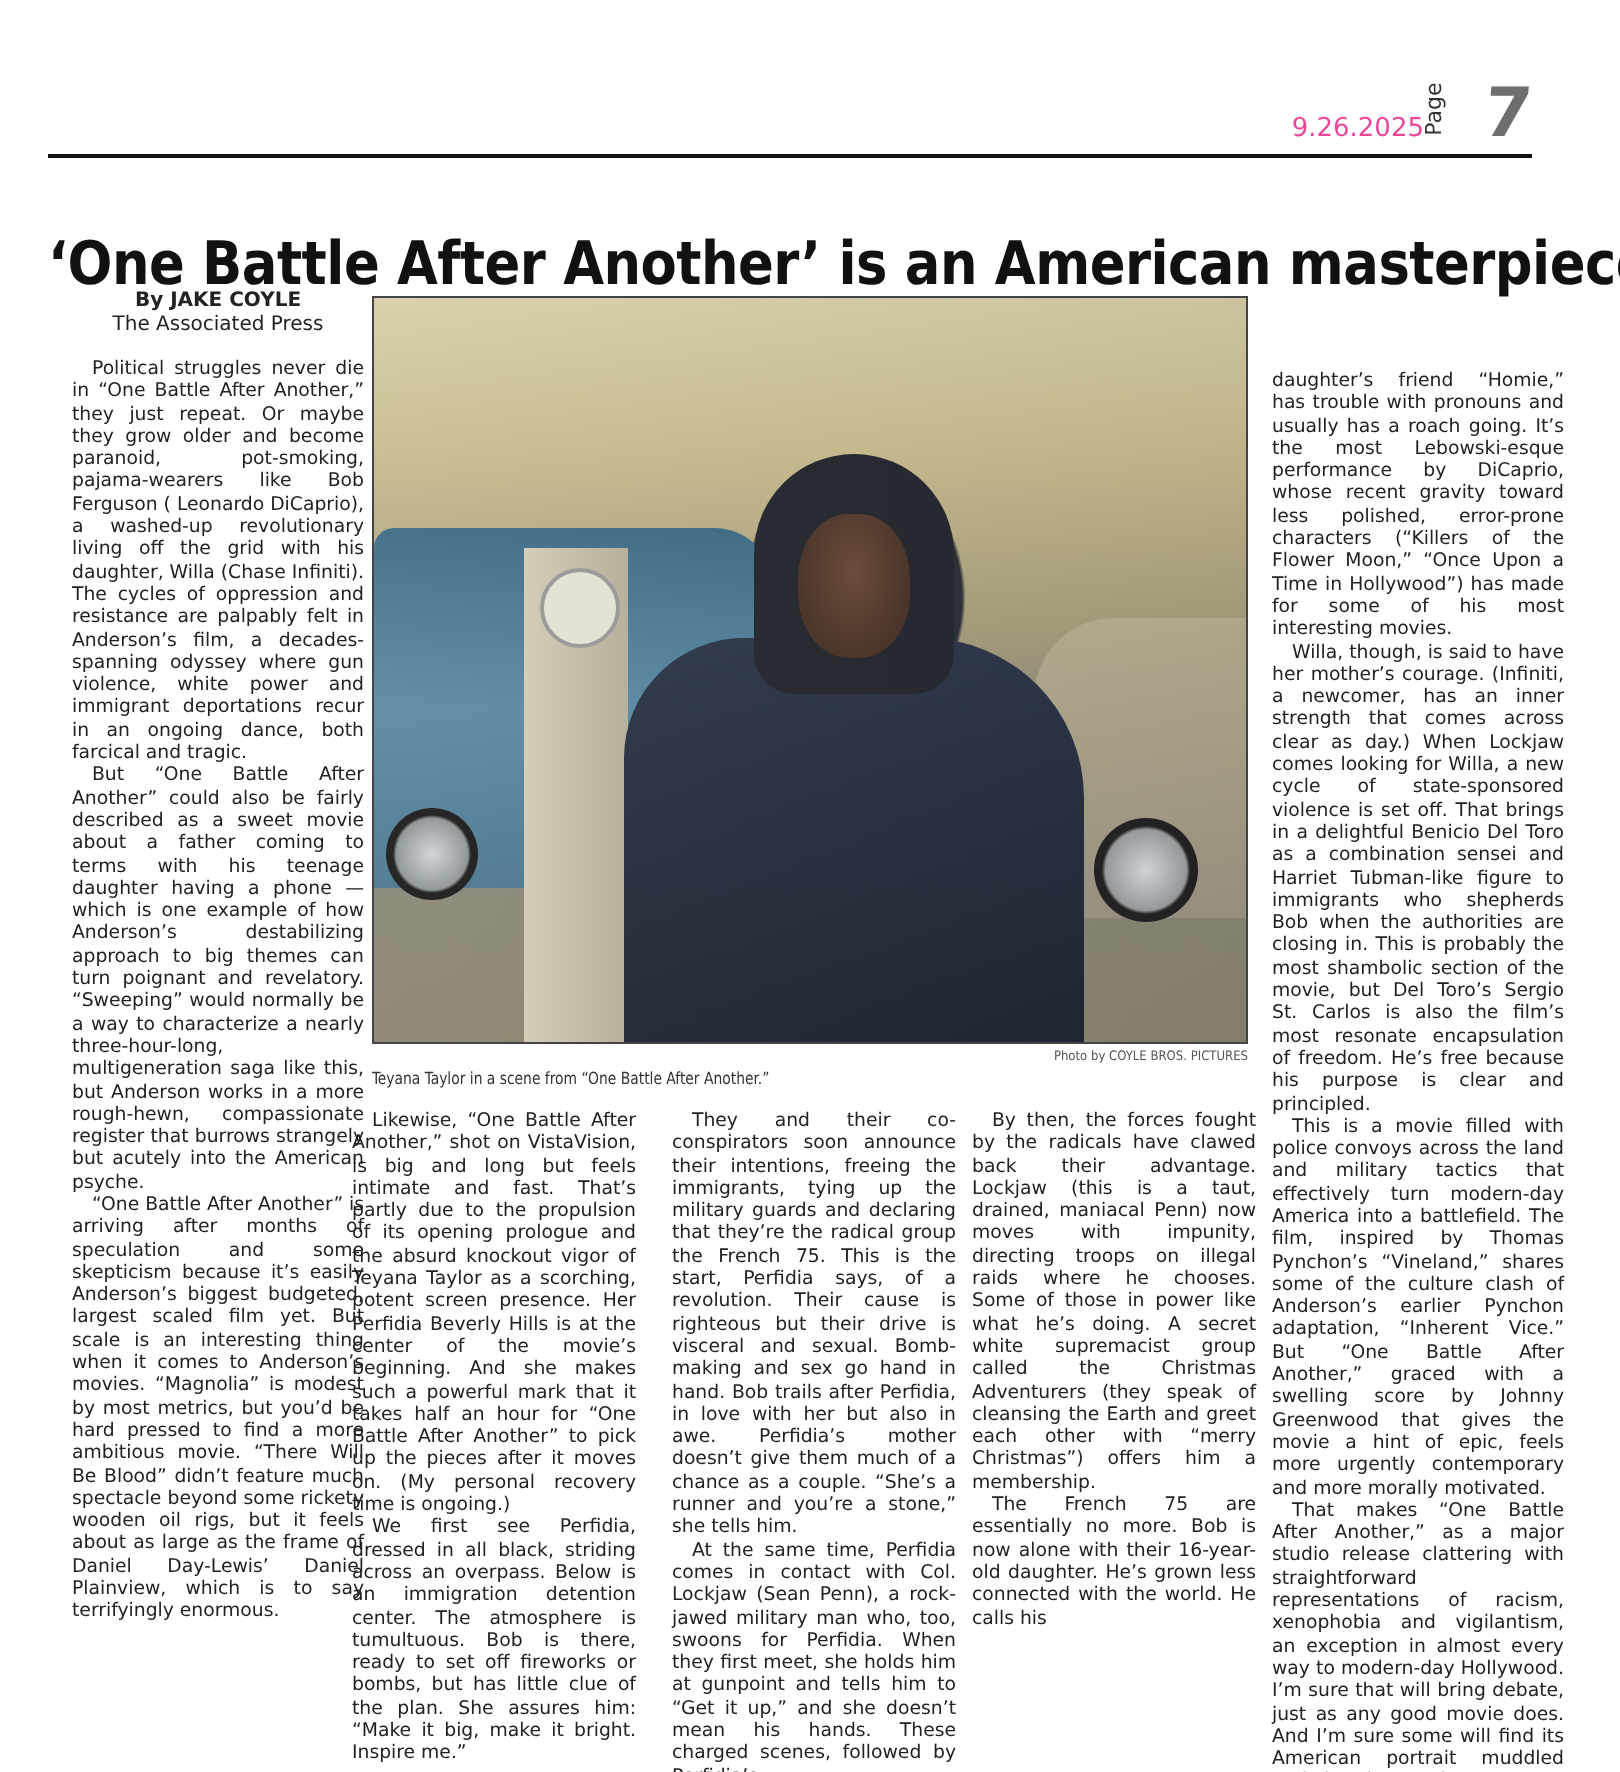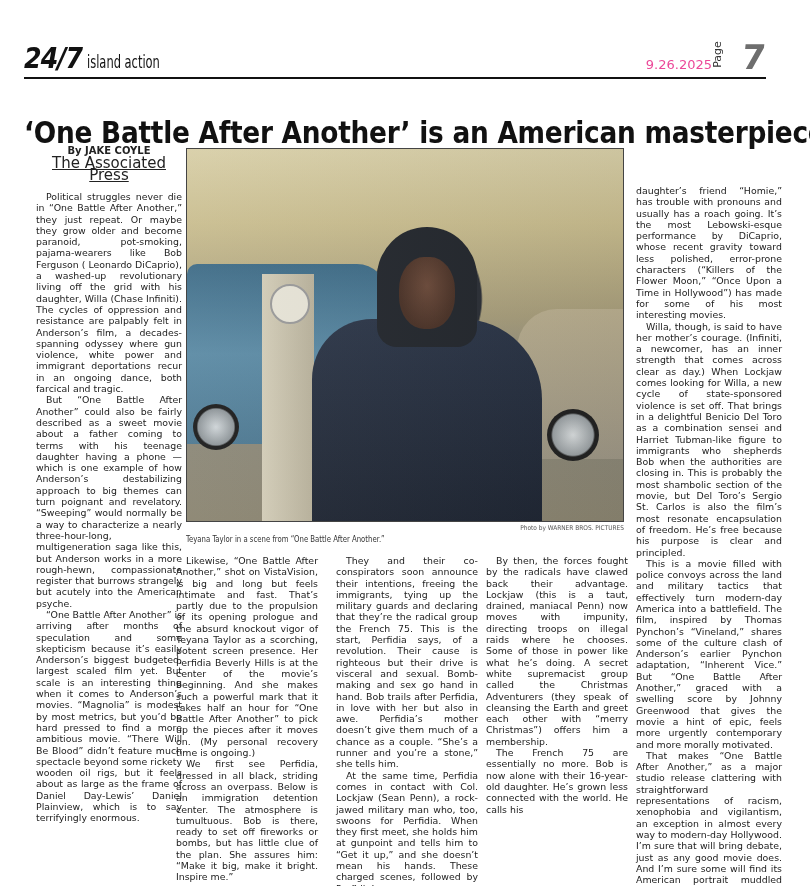--- a/index.html
+++ b/index.html
@@ -22,21 +22,21 @@
   .col { position: absolute; font-family: "DejaVu Sans", sans-serif; font-size: 9.4px; line-height: 11.3px; color: #222; text-align: justify; }
   .col p { margin: 0; text-indent: 10px; }
   .col1 { left: 36px; top: 145px; width: 146px; }
   .col2 { left: 176px; top: 555px; width: 142px; }
   .col3 { left: 336px; top: 555px; width: 142px; }
   .col4 { left: 486px; top: 555px; width: 142px; }
   .col5 { left: 636px; top: 146px; width: 146px; }
 
   .byline { text-align: center; margin-bottom: 10px; }
   .byline-name { font-weight: bold; font-size: 10px; line-height: 12px; display: block; }
-  .byline-org { font-size: 15px; line-height: 12px; display: block; text-decoration: underline; }
+  .byline-org { font-size: 10px; line-height: 12px; display: block; }
 
   
   .photo { position: absolute; left: 186px; top: 148px; width: 438px; height: 374px; overflow: hidden; border: 1px solid #444; box-sizing: border-box;
     background:
       radial-gradient(ellipse 90px 110px at 240px 150px, #2b2f36 0%, #2b2f36 60%, transparent 62%),
       radial-gradient(ellipse 130px 170px at 240px 290px, #2a3342 0%, #2a3342 70%, transparent 72%),
       linear-gradient(180deg, #d8cfa8 0%, #c9bd8f 20%, #a79d7b 45%, #8c8a7e 60%, #8a8470 100%);
   }
   .photo .car-left { position: absolute; left: 0; top: 115px; width: 200px; height: 180px; background: linear-gradient(180deg, #3e6b86 0%, #5b8aa4 50%, #4d7891 100%); border-radius: 10px 30px 0 0; }
   .photo .wheel-left { position: absolute; left: 6px; top: 255px; width: 46px; height: 46px; border-radius: 50%; background: radial-gradient(circle, #cfd5d8 0%, #8d9498 55%, #1b1b1b 60%, #1b1b1b 100%); }
@@ -49,24 +49,20 @@
   .photo .jacket { position: absolute; left: 125px; top: 170px; width: 230px; height: 204px; border-radius: 60px 80px 0 0; background: linear-gradient(180deg, #2c3648 0%, #1e2532 100%); }
   .photo .shade { position: absolute; left: 0; top: 0; width: 100%; height: 100%; background: linear-gradient(90deg, rgba(255,255,255,0.05), rgba(0,0,0,0.05)); }
 
   .photo-credit { position: absolute; left: 440px; top: 524px; width: 184px; text-align: right; font-family: "DejaVu Sans Condensed", "DejaVu Sans", sans-serif; font-size: 6.5px; color: #555; }
   .caption { position: absolute; left: 186px; top: 534px; font-family: "DejaVu Sans Condensed", "DejaVu Sans", sans-serif; font-size: 8.4px; color: #333; transform: scaleX(0.92); transform-origin: left; white-space: nowrap; }
 </style>
 </head>
 <body>
 
 <header class="masthead">
-  <div class="brand">
-    <span class="brand-num">24/7</span>
-    <span class="brand-name">island action</span>
-  </div>
   <span class="date">9.26.2025</span>
   <span class="page-word">Page</span>
   <span class="page-num">7</span>
 </header>
 <div class="rule"></div>
 
 <h1 class="headline">‘One Battle After Another’ is an American masterpiece</h1>
 
 <div class="col col1">
   <div class="byline">
@@ -83,21 +79,21 @@
   <div class="wheel-left"></div>
   <div class="car-right"></div>
   <div class="wheel-right"></div>
   <div class="meter"></div>
   <div class="meter-dial"></div>
   <div class="jacket"></div>
   <div class="hood"></div>
   <div class="face"></div>
   <div class="shade"></div>
 </figure>
-<div class="photo-credit">Photo by WARNER BROS. PICTURES</div>
+<div class="photo-credit">Photo by COYLE BROS. PICTURES</div>
 <div class="caption">Teyana Taylor in a scene from “One Battle After Another.”</div>
 
 <div class="col col2">
   <p>Likewise, “One Battle After Another,” shot on VistaVision, is big and long but feels intimate and fast. That’s partly due to the propulsion of its opening prologue and the absurd knockout vigor of Teyana Taylor as a scorching, potent screen presence. Her Perfidia Beverly Hills is at the center of the movie’s beginning. And she makes such a powerful mark that it takes half an hour for “One Battle After Another” to pick up the pieces after it moves on. (My personal recovery time is ongoing.)</p>
   <p>We first see Perfidia, dressed in all black, striding across an overpass. Below is an immigration detention center. The atmosphere is tumultuous. Bob is there, ready to set off fireworks or bombs, but has little clue of the plan. She assures him: “Make it big, make it bright. Inspire me.”</p>
 </div>
 
 <div class="col col3">
   <p>They and their co-conspirators soon announce their intentions, freeing the immigrants, tying up the military guards and declaring that they’re the radical group the French 75. This is the start, Perfidia says, of a revolution. Their cause is righteous but their drive is visceral and sexual. Bomb-making and sex go hand in hand. Bob trails after Perfidia, in love with her but also in awe. Perfidia’s mother doesn’t give them much of a chance as a couple. “She’s a runner and you’re a stone,” she tells him.</p>
   <p>At the same time, Perfidia comes in contact with Col. Lockjaw (Sean Penn), a rock-jawed military man who, too, swoons for Perfidia. When they first meet, she holds him at gunpoint and tells him to “Get it up,” and she doesn’t mean his hands. These charged scenes, followed by Perfidia’s</p>

